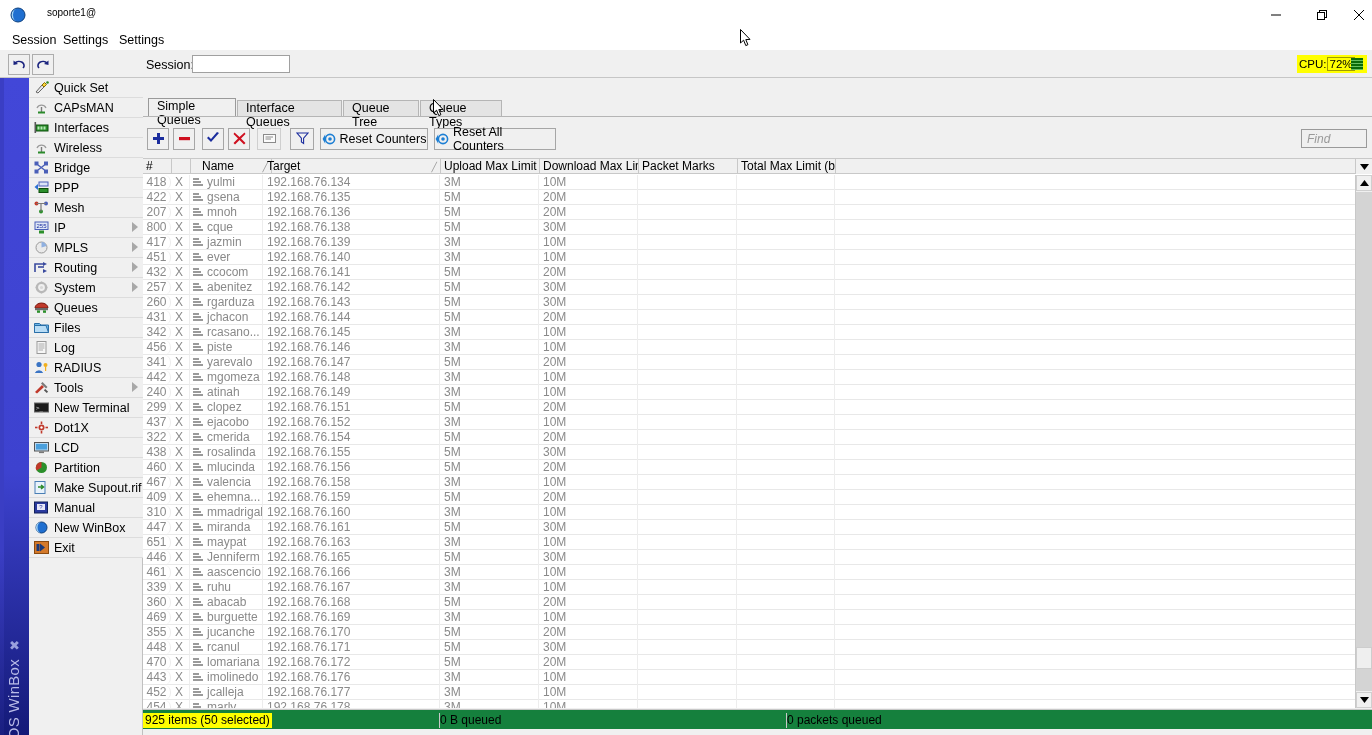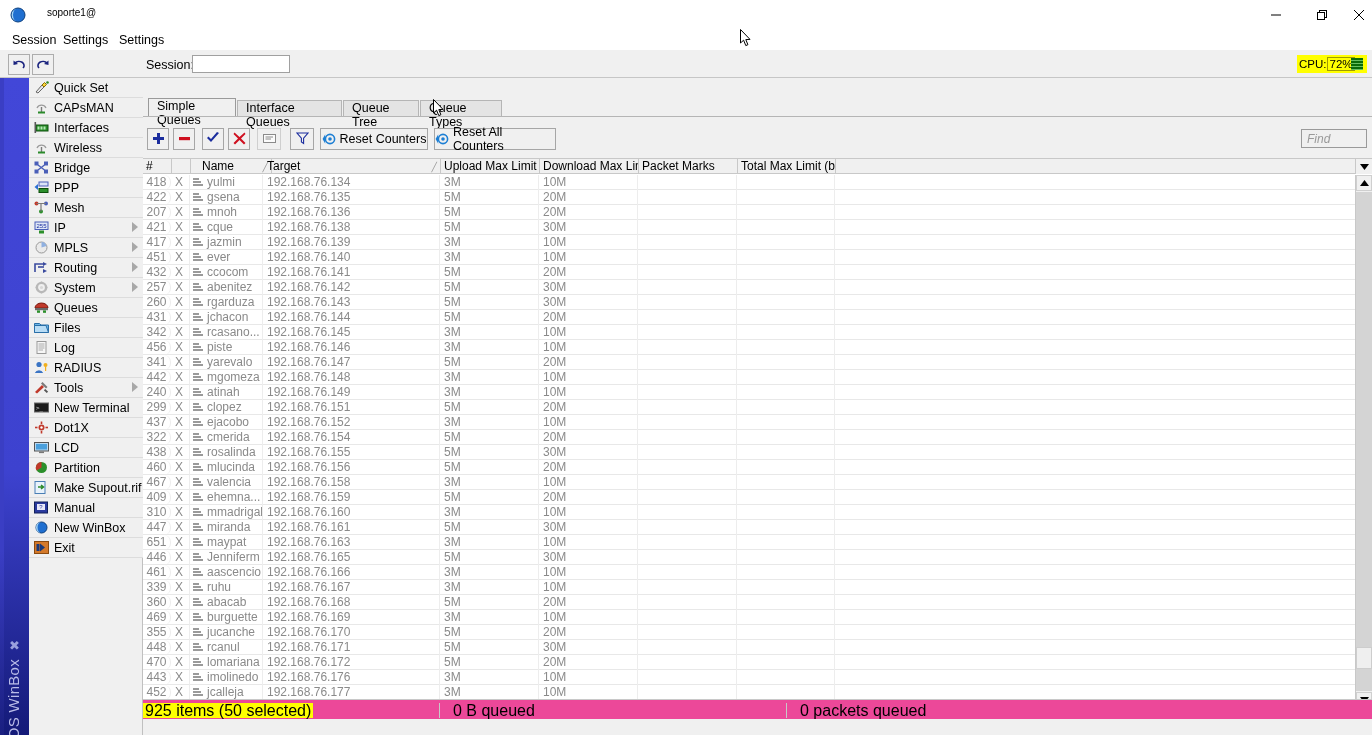--- a/index.html
+++ b/index.html
@@ -260,27 +260,27 @@
     background: #d4d4d4;
   }
   #sb-thumb {
     position: absolute; left: 0; width: 16px; height: 22px;
     top: 455px;
     background: #efefef; border: 1px solid #cdcdcd;
   }
 
   
   #statusbar {
-    position: absolute; left: 0; bottom: 16px; width: 1229px; height: 20px;
-    background: #ec4899; border-top: 1px solid #c8c8c8;
-    font-size: 16px; color: #000;
+    position: absolute; left: 0; bottom: 6px; width: 1229px; height: 20px;
+    background: #15803d; border-top: 1px solid #c8c8c8;
+    font-size: 12px; color: #000;
   }
   .sb-cell {
     position: absolute; top: 3px; height: 15px; line-height: 15px;
-    border-left: 1px solid #c8c8c8; padding-left: 13px;
+    border-left: 1px solid #c8c8c8; padding-left: 0;
   }
   #sb-items { left: 0; border-left: none; background: #ffff00; padding: 0 2px; }
   #sb-queued { left: 296px; }
   #sb-packets { left: 643px; }
 
   
   #cursor {
     position: absolute; left: 740px; top: 29px; width: 12px; height: 19px;
     pointer-events: none;
   }
@@ -778,21 +778,21 @@
                 <i style="width:10px"></i>
               </span><span>mnoh</span></div>
             <div class="cell c-tg"><span>192.168.76.136</span></div>
             <div class="cell c-ul"><span>5M</span></div>
             <div class="cell c-dl"><span>20M</span></div>
             <div class="cell c-pm"><span></span></div>
             <div class="cell c-tm"><span></span></div>
             <div class="cell c-sp"></div>
           </div>
           <div class="row">
-            <div class="cell c-id"><span>421</span></div>
+            <div class="cell c-id"><span>800</span></div>
             <div class="cell c-x"><span>X</span></div>
             <div class="cell c-nm"><span class="qicon">
                 <i style="width:6px"></i>
                 <i style="width:8px"></i>
                 <i style="width:10px"></i>
               </span><span>cque</span></div>
             <div class="cell c-tg"><span>192.168.76.138</span></div>
             <div class="cell c-ul"><span>5M</span></div>
             <div class="cell c-dl"><span>30M</span></div>
             <div class="cell c-pm"><span></span></div>

